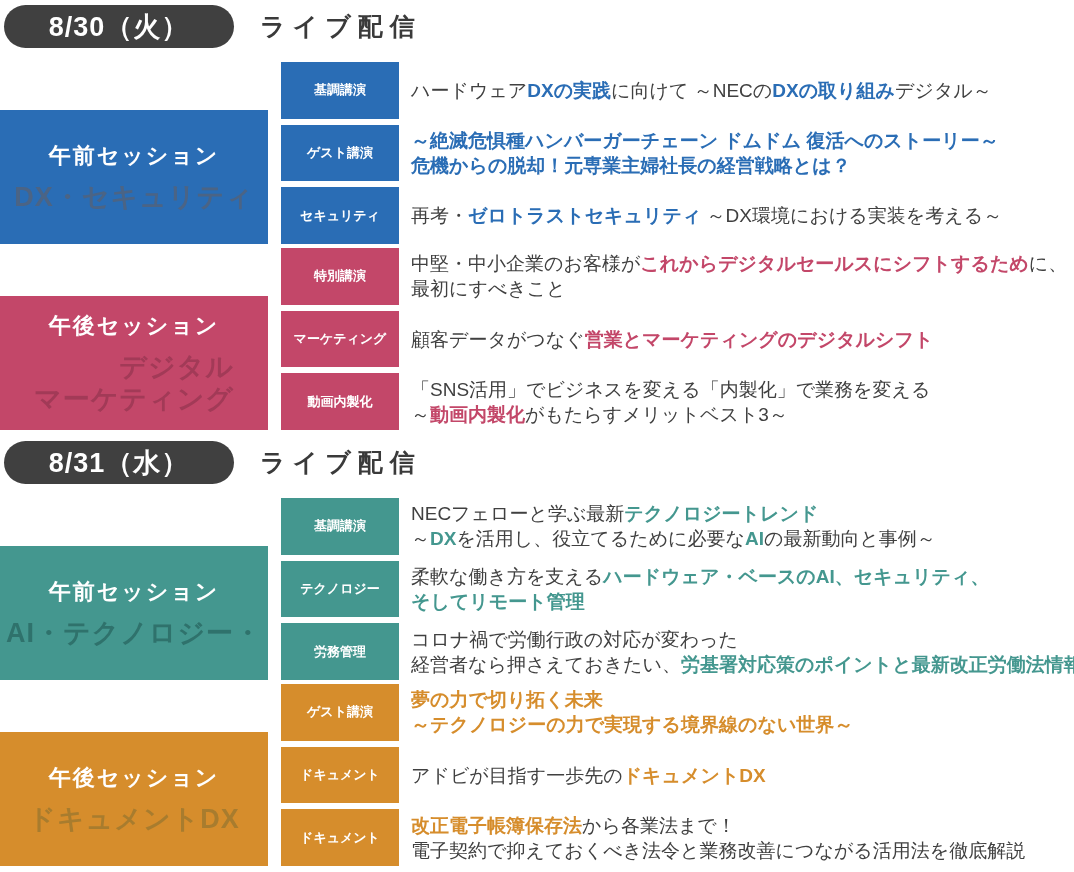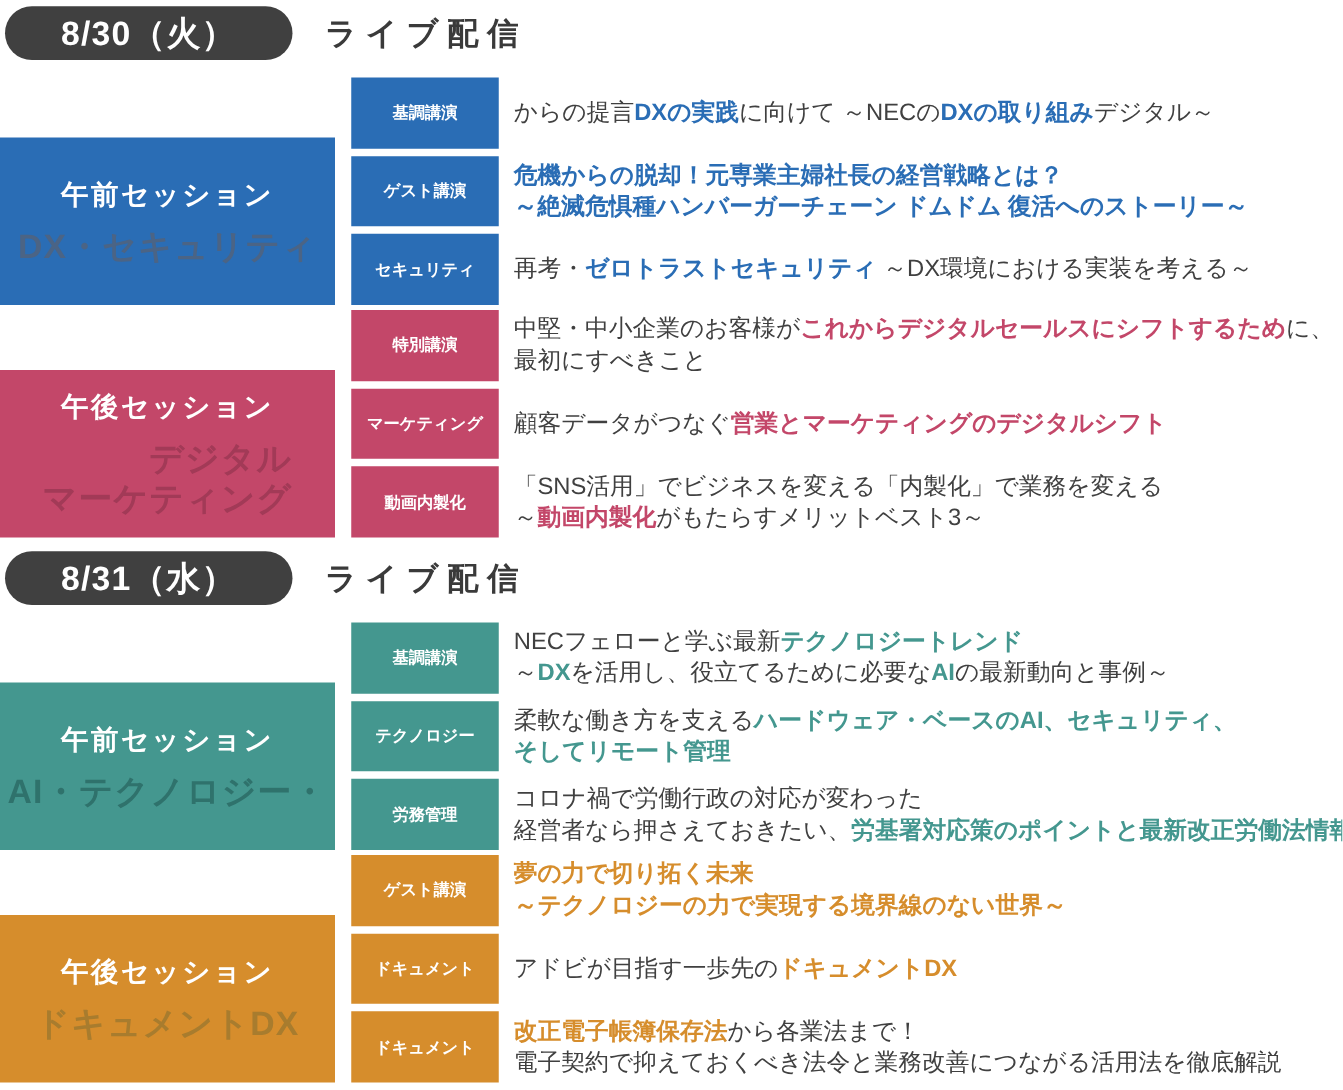--- a/index.html
+++ b/index.html
@@ -129,28 +129,28 @@
     <div class="session-left">
       <div class="session-title">午前セッション</div>
       <div class="session-subtitle">
           <div>DX・セキュリティ</div>
         </div>
     </div>
     <div class="session-rows">
         <div class="row">
           <div class="tag">基調講演</div>
           <div class="desc">
-            <div class="line"><span>からの提言</span><span class="hl">DXの実践</span><span>に向けて ～NECの</span><span class="hl">DXの取り組み</span><span>デジタル～</span></div>
+            <div class="line"><span>ハードウェア</span><span class="hl">DXの実践</span><span>に向けて ～NECの</span><span class="hl">DXの取り組み</span><span>デジタル～</span></div>
           </div>
         </div>
         <div class="row">
           <div class="tag">ゲスト講演</div>
           <div class="desc">
+            <div class="line"><span class="hl">～絶滅危惧種ハンバーガーチェーン ドムドム 復活へのストーリー～</span></div>
             <div class="line"><span class="hl">危機からの脱却！元専業主婦社長の経営戦略とは？</span></div>
-            <div class="line"><span class="hl">～絶滅危惧種ハンバーガーチェーン ドムドム 復活へのストーリー～</span></div>
           </div>
         </div>
         <div class="row">
           <div class="tag">セキュリティ</div>
           <div class="desc">
             <div class="line"><span>再考・</span><span class="hl">ゼロトラストセキュリティ</span><span> ～DX環境における実装を考える～</span></div>
           </div>
         </div>
       </div>
   </div>

